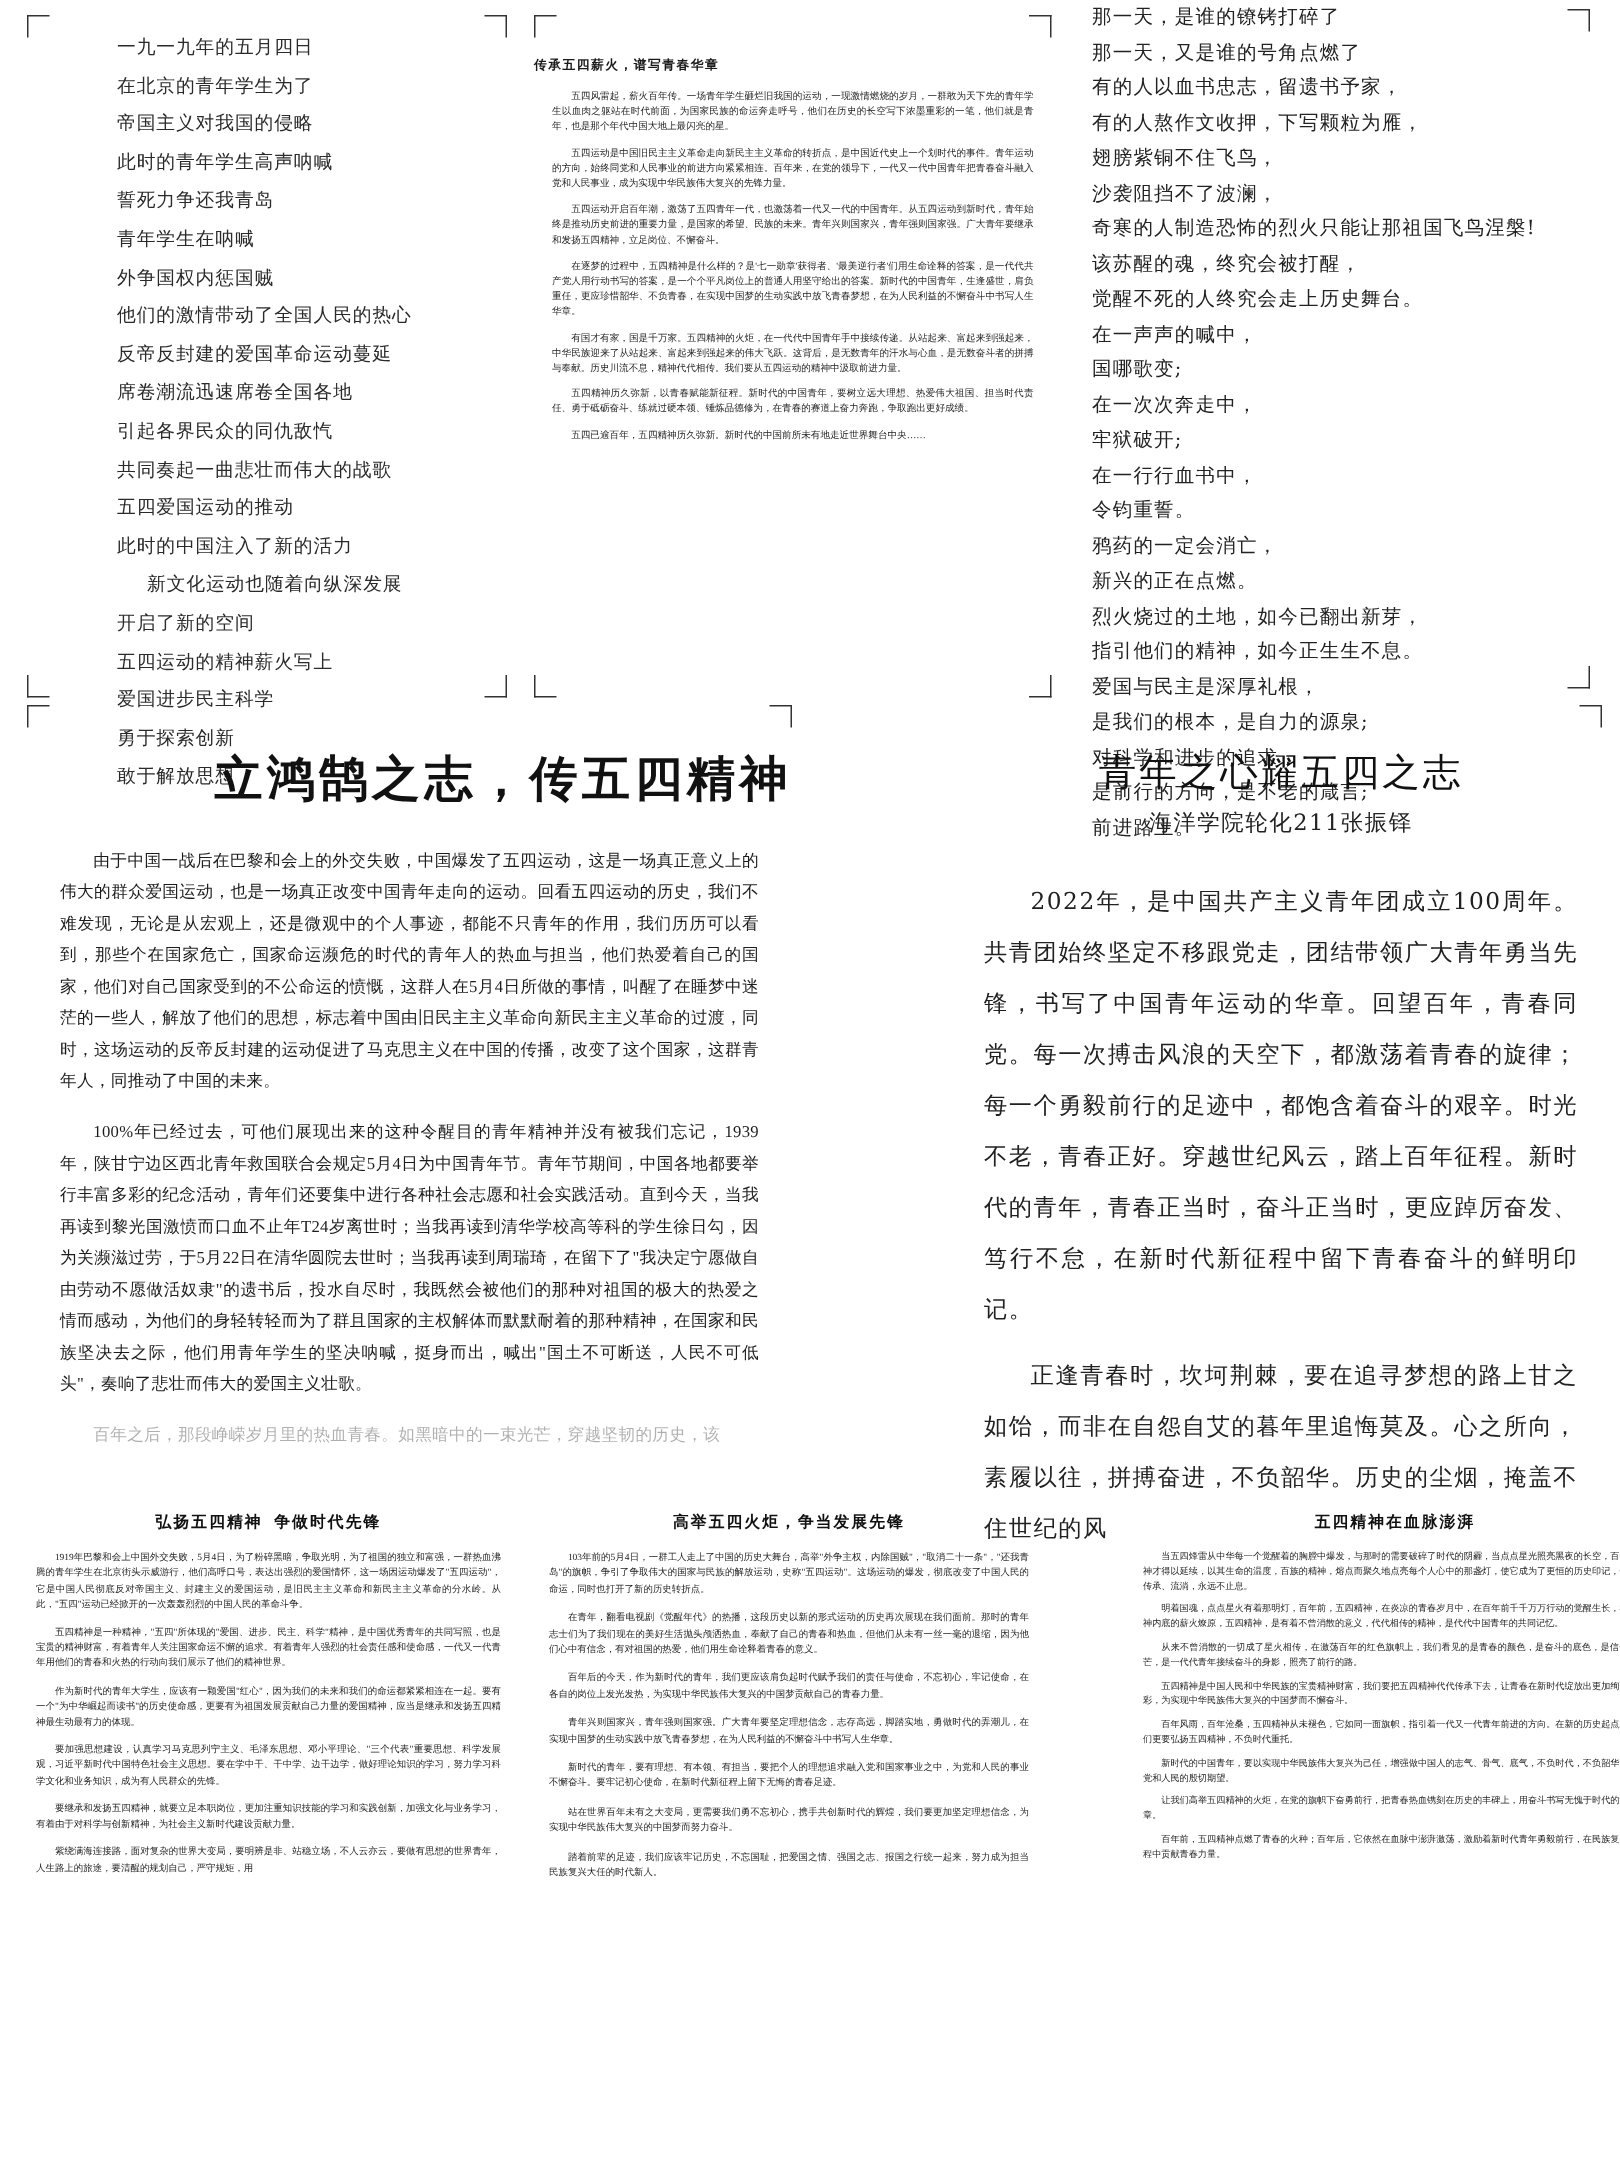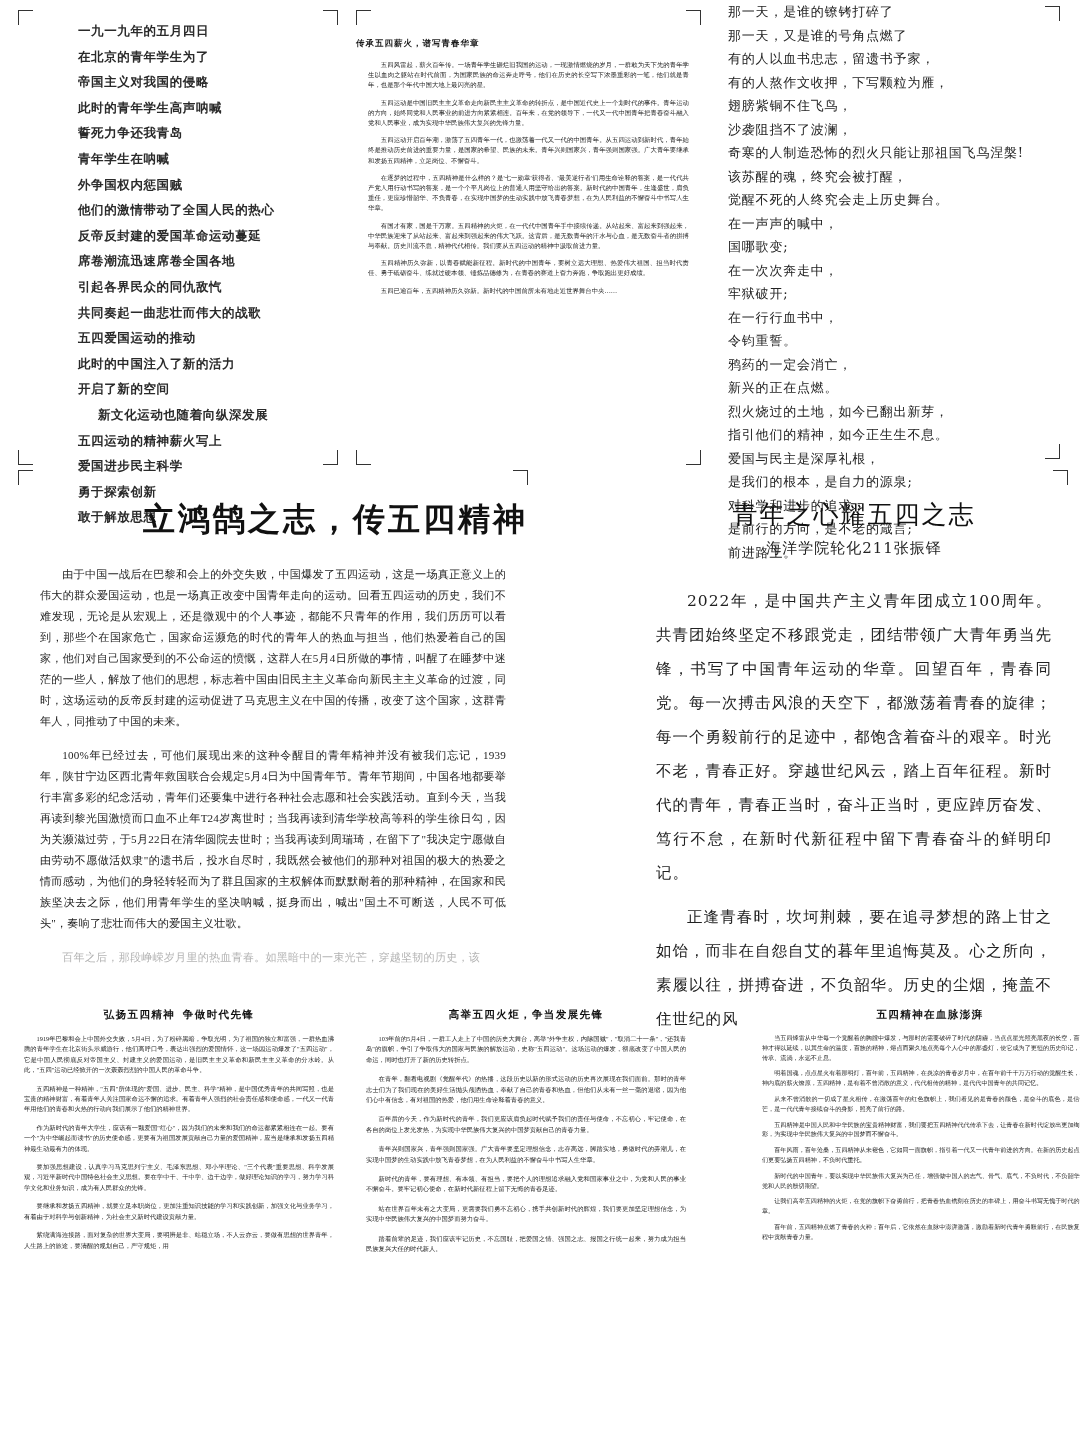--- a/index.html
+++ b/index.html
@@ -27,21 +27,21 @@
 
   
   .crop { position: absolute; width: 14px; height: 14px; }
   .crop.tl { border-left: 1px solid #333; border-top: 1px solid #333; }
   .crop.tr { border-right: 1px solid #333; border-top: 1px solid #333; }
   .crop.bl { border-left: 1px solid #333; border-bottom: 1px solid #333; }
   .crop.br { border-right: 1px solid #333; border-bottom: 1px solid #333; }
 
   
   #outline-panel {
-    left: 18px; top: 10px; width: 320px; height: 455px; font-weight: bold;
+    left: 18px; top: 10px; width: 320px; height: 455px;
   }
   #outline-panel .lines {
     padding: 8px 0 0 60px;
   }
   #outline-panel .oline {
     font-family: "DejaVu Serif", serif;
     font-size: 12.5px;
     line-height: 25.6px;
     color: #2a2a2a;
     white-space: nowrap;
@@ -193,22 +193,22 @@
         <div class="oline">誓死力争还我青岛</div>
         <div class="oline">青年学生在呐喊</div>
         <div class="oline">外争国权内惩国贼</div>
         <div class="oline">他们的激情带动了全国人民的热心</div>
         <div class="oline">反帝反封建的爱国革命运动蔓延</div>
         <div class="oline">席卷潮流迅速席卷全国各地</div>
         <div class="oline">引起各界民众的同仇敌忾</div>
         <div class="oline">共同奏起一曲悲壮而伟大的战歌</div>
         <div class="oline">五四爱国运动的推动</div>
         <div class="oline">此时的中国注入了新的活力</div>
+        <div class="oline indent">新文化运动也随着向纵深发展</div>
         <div class="oline">开启了新的空间</div>
-        <div class="oline indent">新文化运动也随着向纵深发展</div>
         <div class="oline">五四运动的精神薪火写上</div>
         <div class="oline">爱国进步民主科学</div>
         <div class="oline">勇于探索创新</div>
         <div class="oline">敢于解放思想</div>
       </div>
   </div>
 
   <div class="panel" id="article-top-mid">
     <div class="crop tl" style="left:0;top:0"></div>
     <div class="crop tr" style="right:0;top:0"></div>

